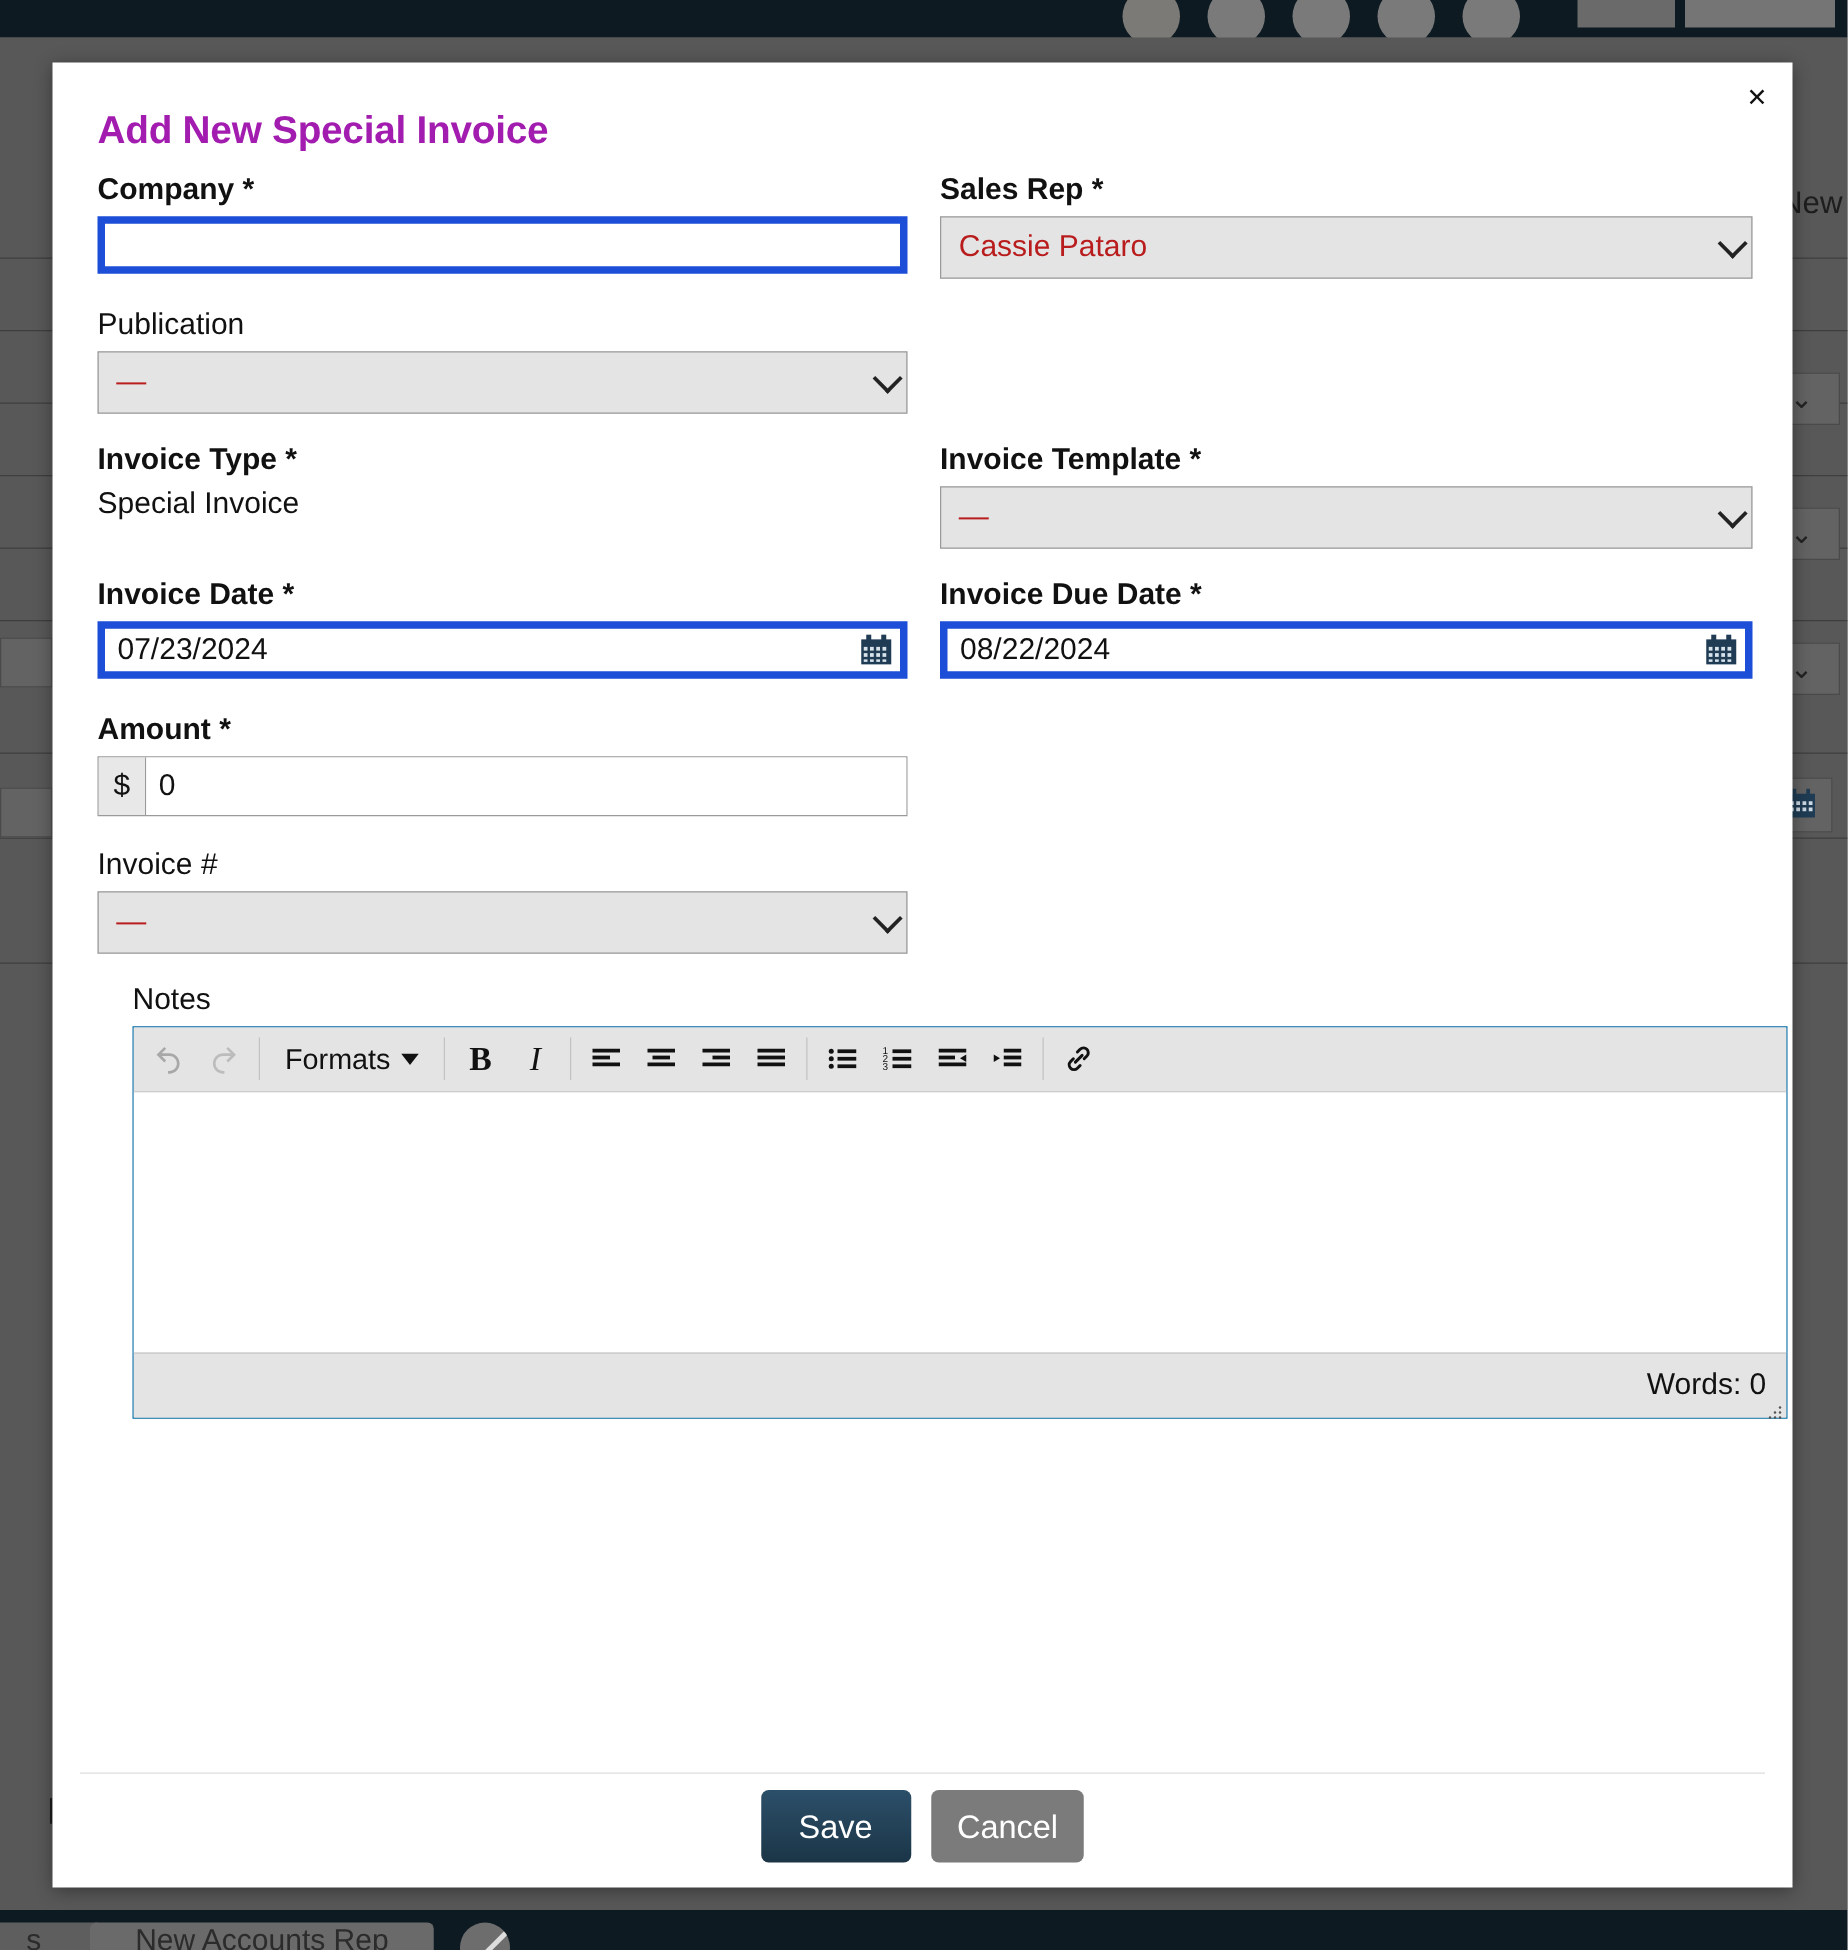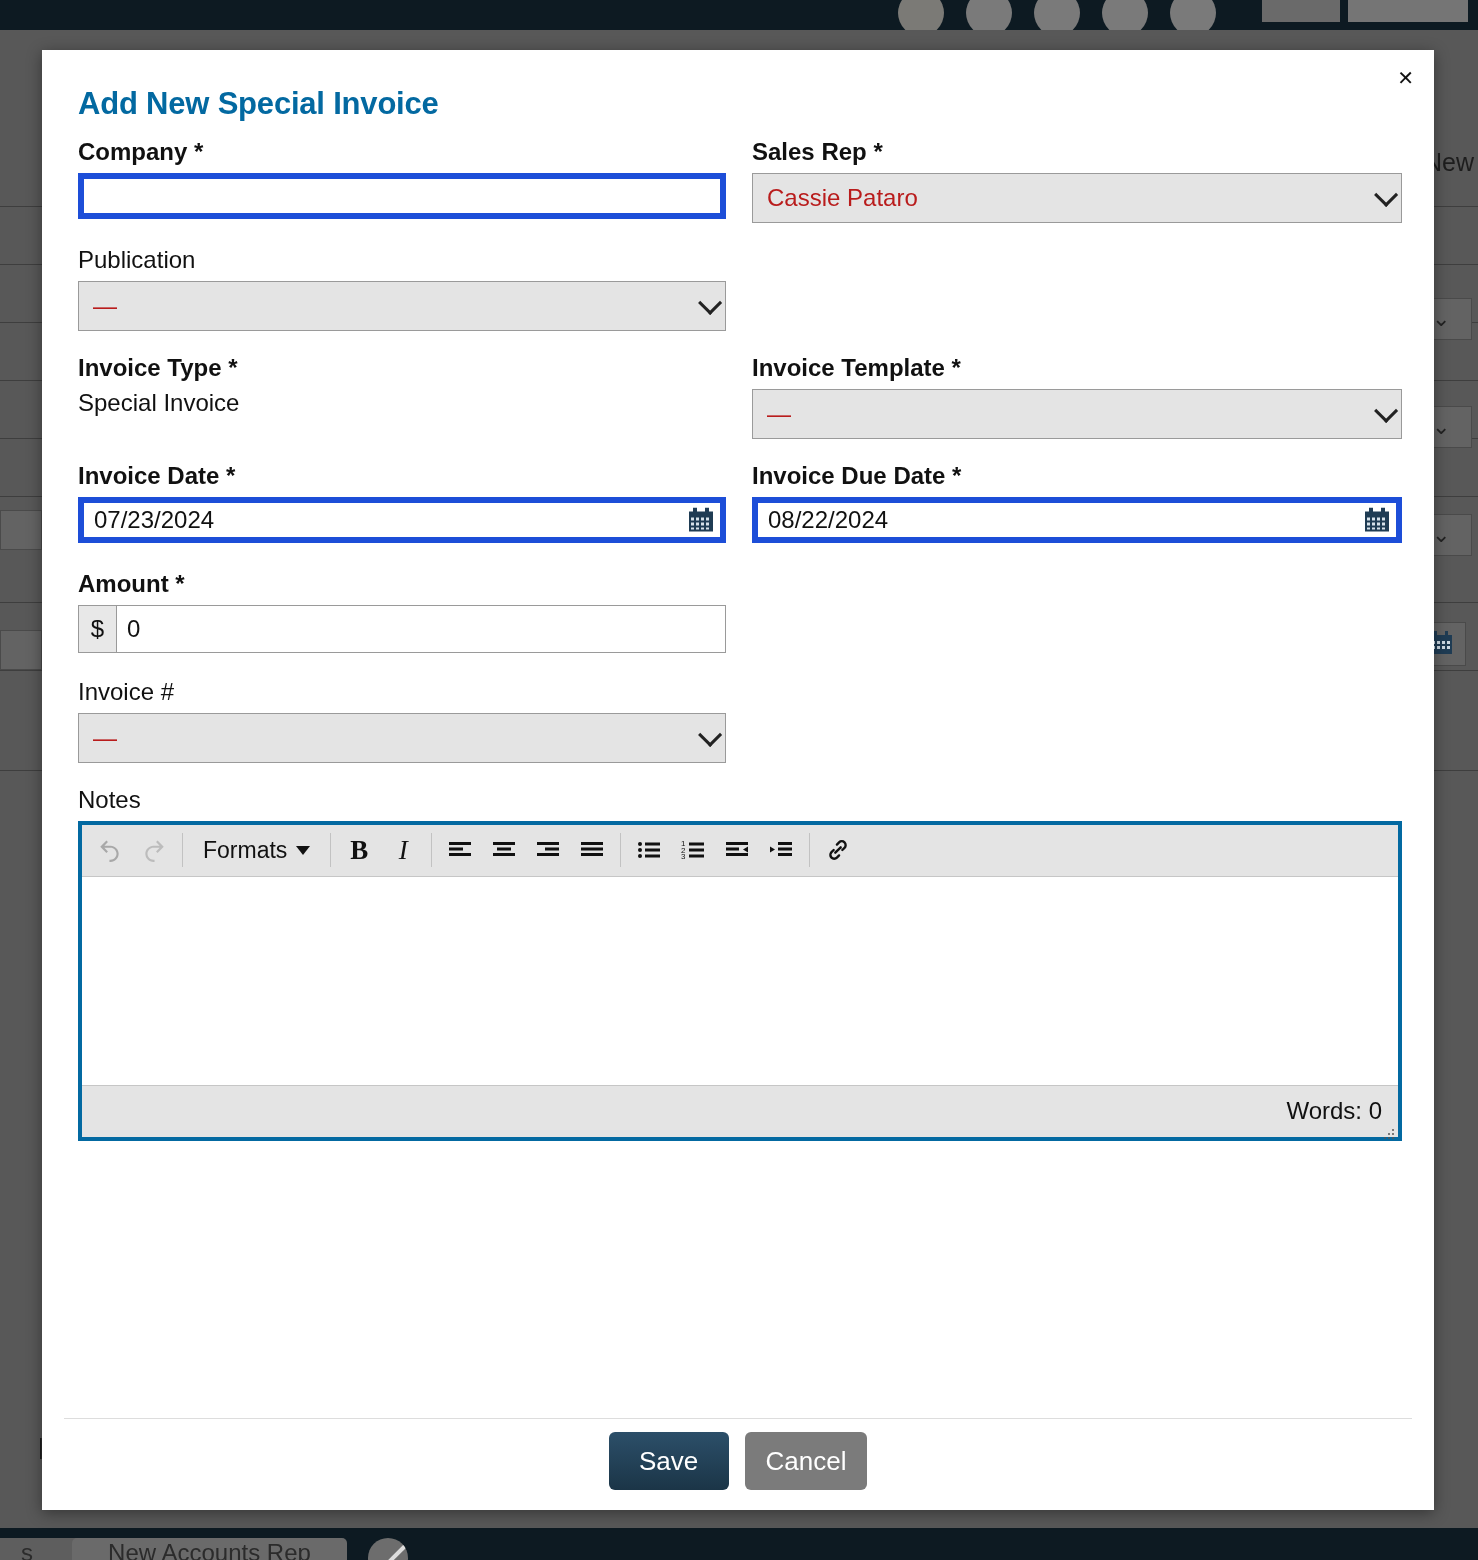--- a/index.html
+++ b/index.html
@@ -84,26 +84,26 @@
     background: #ffffff;
     box-shadow: 0 3px 14px rgba(0,0,0,.4);
   }
   #close-x {
     position: absolute; right: 20px; top: 18px;
     font-size: 20px; line-height: 1; color: #111;
     cursor: pointer; font-family: "DejaVu Sans", sans-serif;
   }
   #modal-title {
     position: absolute; left: 36px; top: 36px;
-    font-size: 31px; font-weight: bold; color: #0369a1;
+    font-size: 31px; font-weight: bold; color: #a21caf;
     letter-spacing: -.2px;
   }
   #form { position: absolute; left: 36px; top: 88px; width: 1324px; }
 
-  .row { position: relative; }
+  .row { position: relative; padding-left: 28px; }
   .col-l { position: absolute; left: 0; width: 648px; }
   .col-r { position: absolute; left: 674px; width: 650px; }
 
   label.fl {
     display: block; font-size: 24px; color: #111;
     margin-bottom: 6px; line-height: 1.2;
   }
   label.fl.req { font-weight: bold; }
 
   .txt {
@@ -144,21 +144,21 @@
     width: 38px; background: #e8e8e8; border-right: 1px solid #9a9a9a;
     font-size: 24px; color: #111; display: flex;
     align-items: center; justify-content: center;
   }
   .amt-input {
     flex: 1; border: 0; outline: 0; font-size: 24px; color: #111;
     padding: 0 10px; font-family: "Liberation Sans", sans-serif;
   }
 
   
-  .editor { border: 4px solid #0369a1; width: 100%; }
+  .editor { border: 1px solid #0369a1; width: 100%; }
   .etoolbar {
     height: 52px; background: #e4e4e4; border-bottom: 1px solid #c6c6c6;
     display: flex; align-items: center; padding: 0 6px;
   }
   .tb-btn {
     width: 44px; height: 40px; display: flex; align-items: center;
     justify-content: center; cursor: pointer; color: #111;
   }
   .tb-btn.disabled { color: #a8a8a8; cursor: default; }
   .tb-sep { width: 1px; height: 34px; background: #c2c2c2; margin: 0 6px; }

